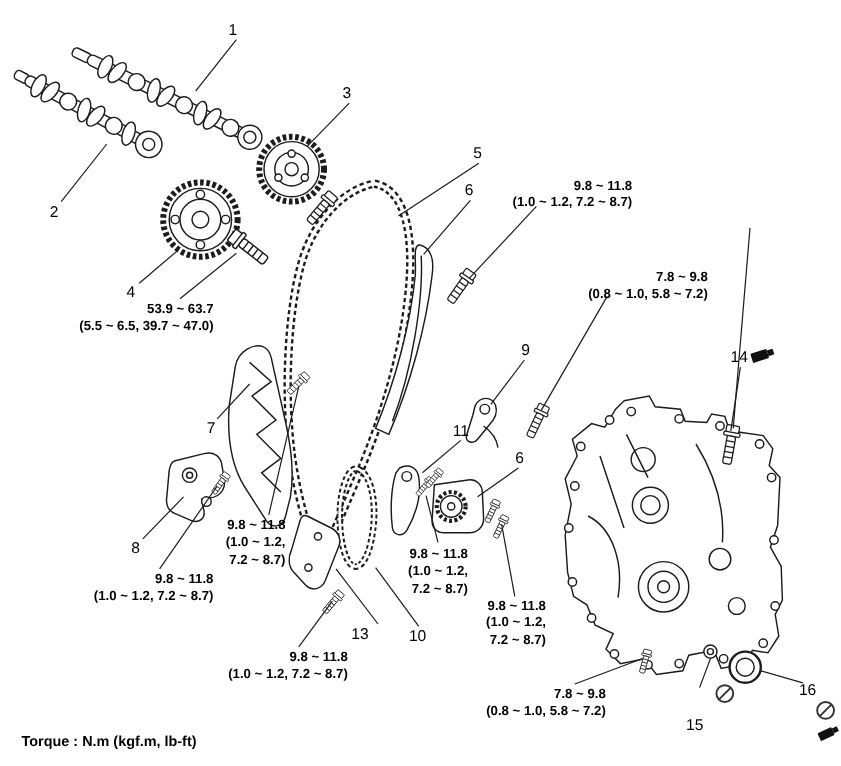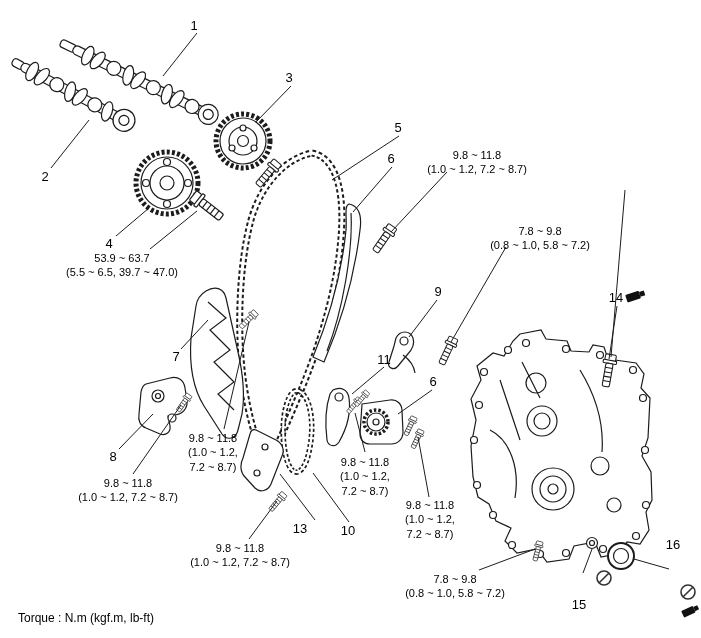--- a/index.html
+++ b/index.html
@@ -7,26 +7,26 @@
     position:relative; width:701px; height:638px; background:#ffffff;
     font-family:"Liberation Sans", sans-serif; overflow:hidden;
   }
   .art { position:absolute; left:0; top:0; }
   .callout {
     position:absolute; transform:translate(-50%,-50%);
     font-size:13px; color:#000; font-weight:400; line-height:1;
   }
   .torque {
     position:absolute; transform:translateX(-50%);
-    font-size:11px; font-weight:400; color:#000;
-    text-align:center; white-space:pre-line; line-height:1.3;
+    font-size:11px; font-weight:700; color:#000;
+    text-align:right; white-space:pre-line; line-height:1.3;
   }
   .footer {
     position:absolute; left:18px; top:611px;
-    font-size:12px; font-weight:400; color:#000;
+    font-size:12px; font-weight:700; color:#000;
   }
 </style>
 </head>
 <body>
 
 <div class="stage">
 
   <svg class="art" width="701" height="638" viewBox="0 0 701 638">
     <defs>
       <g id="bolt" stroke="#1c1c1c" stroke-width="1.2" fill="#ffffff">
@@ -245,21 +245,21 @@
   <div class="callout" style="left:391px;top:158px">6</div>
   <div class="callout" style="left:176px;top:356px">7</div>
   <div class="callout" style="left:113px;top:456px">8</div>
   <div class="callout" style="left:438px;top:291px">9</div>
   <div class="callout" style="left:348px;top:530px">10</div>
   <div class="callout" style="left:384px;top:359px">11</div>
   <div class="callout" style="left:433px;top:381px">6</div>
   <div class="callout" style="left:300px;top:528px">13</div>
   <div class="callout" style="left:616px;top:297px">14</div>
   <div class="callout" style="left:579px;top:604px">15</div>
-  <div class="callout" style="left:673px;top:544px">16</div>
+  <div class="callout" style="left:673px;top:575px">16</div>
 
   <div class="torque" style="left:477px;top:148px">9.8 ~ 11.8
 (1.0 ~ 1.2, 7.2 ~ 8.7)</div>
   <div class="torque" style="left:540px;top:224px">7.8 ~ 9.8
 (0.8 ~ 1.0, 5.8 ~ 7.2)</div>
   <div class="torque" style="left:122px;top:251px">53.9 ~ 63.7
 (5.5 ~ 6.5, 39.7 ~ 47.0)</div>
   <div class="torque" style="left:213px;top:431px">9.8 ~ 11.8
 (1.0 ~ 1.2,
 7.2 ~ 8.7)</div>

